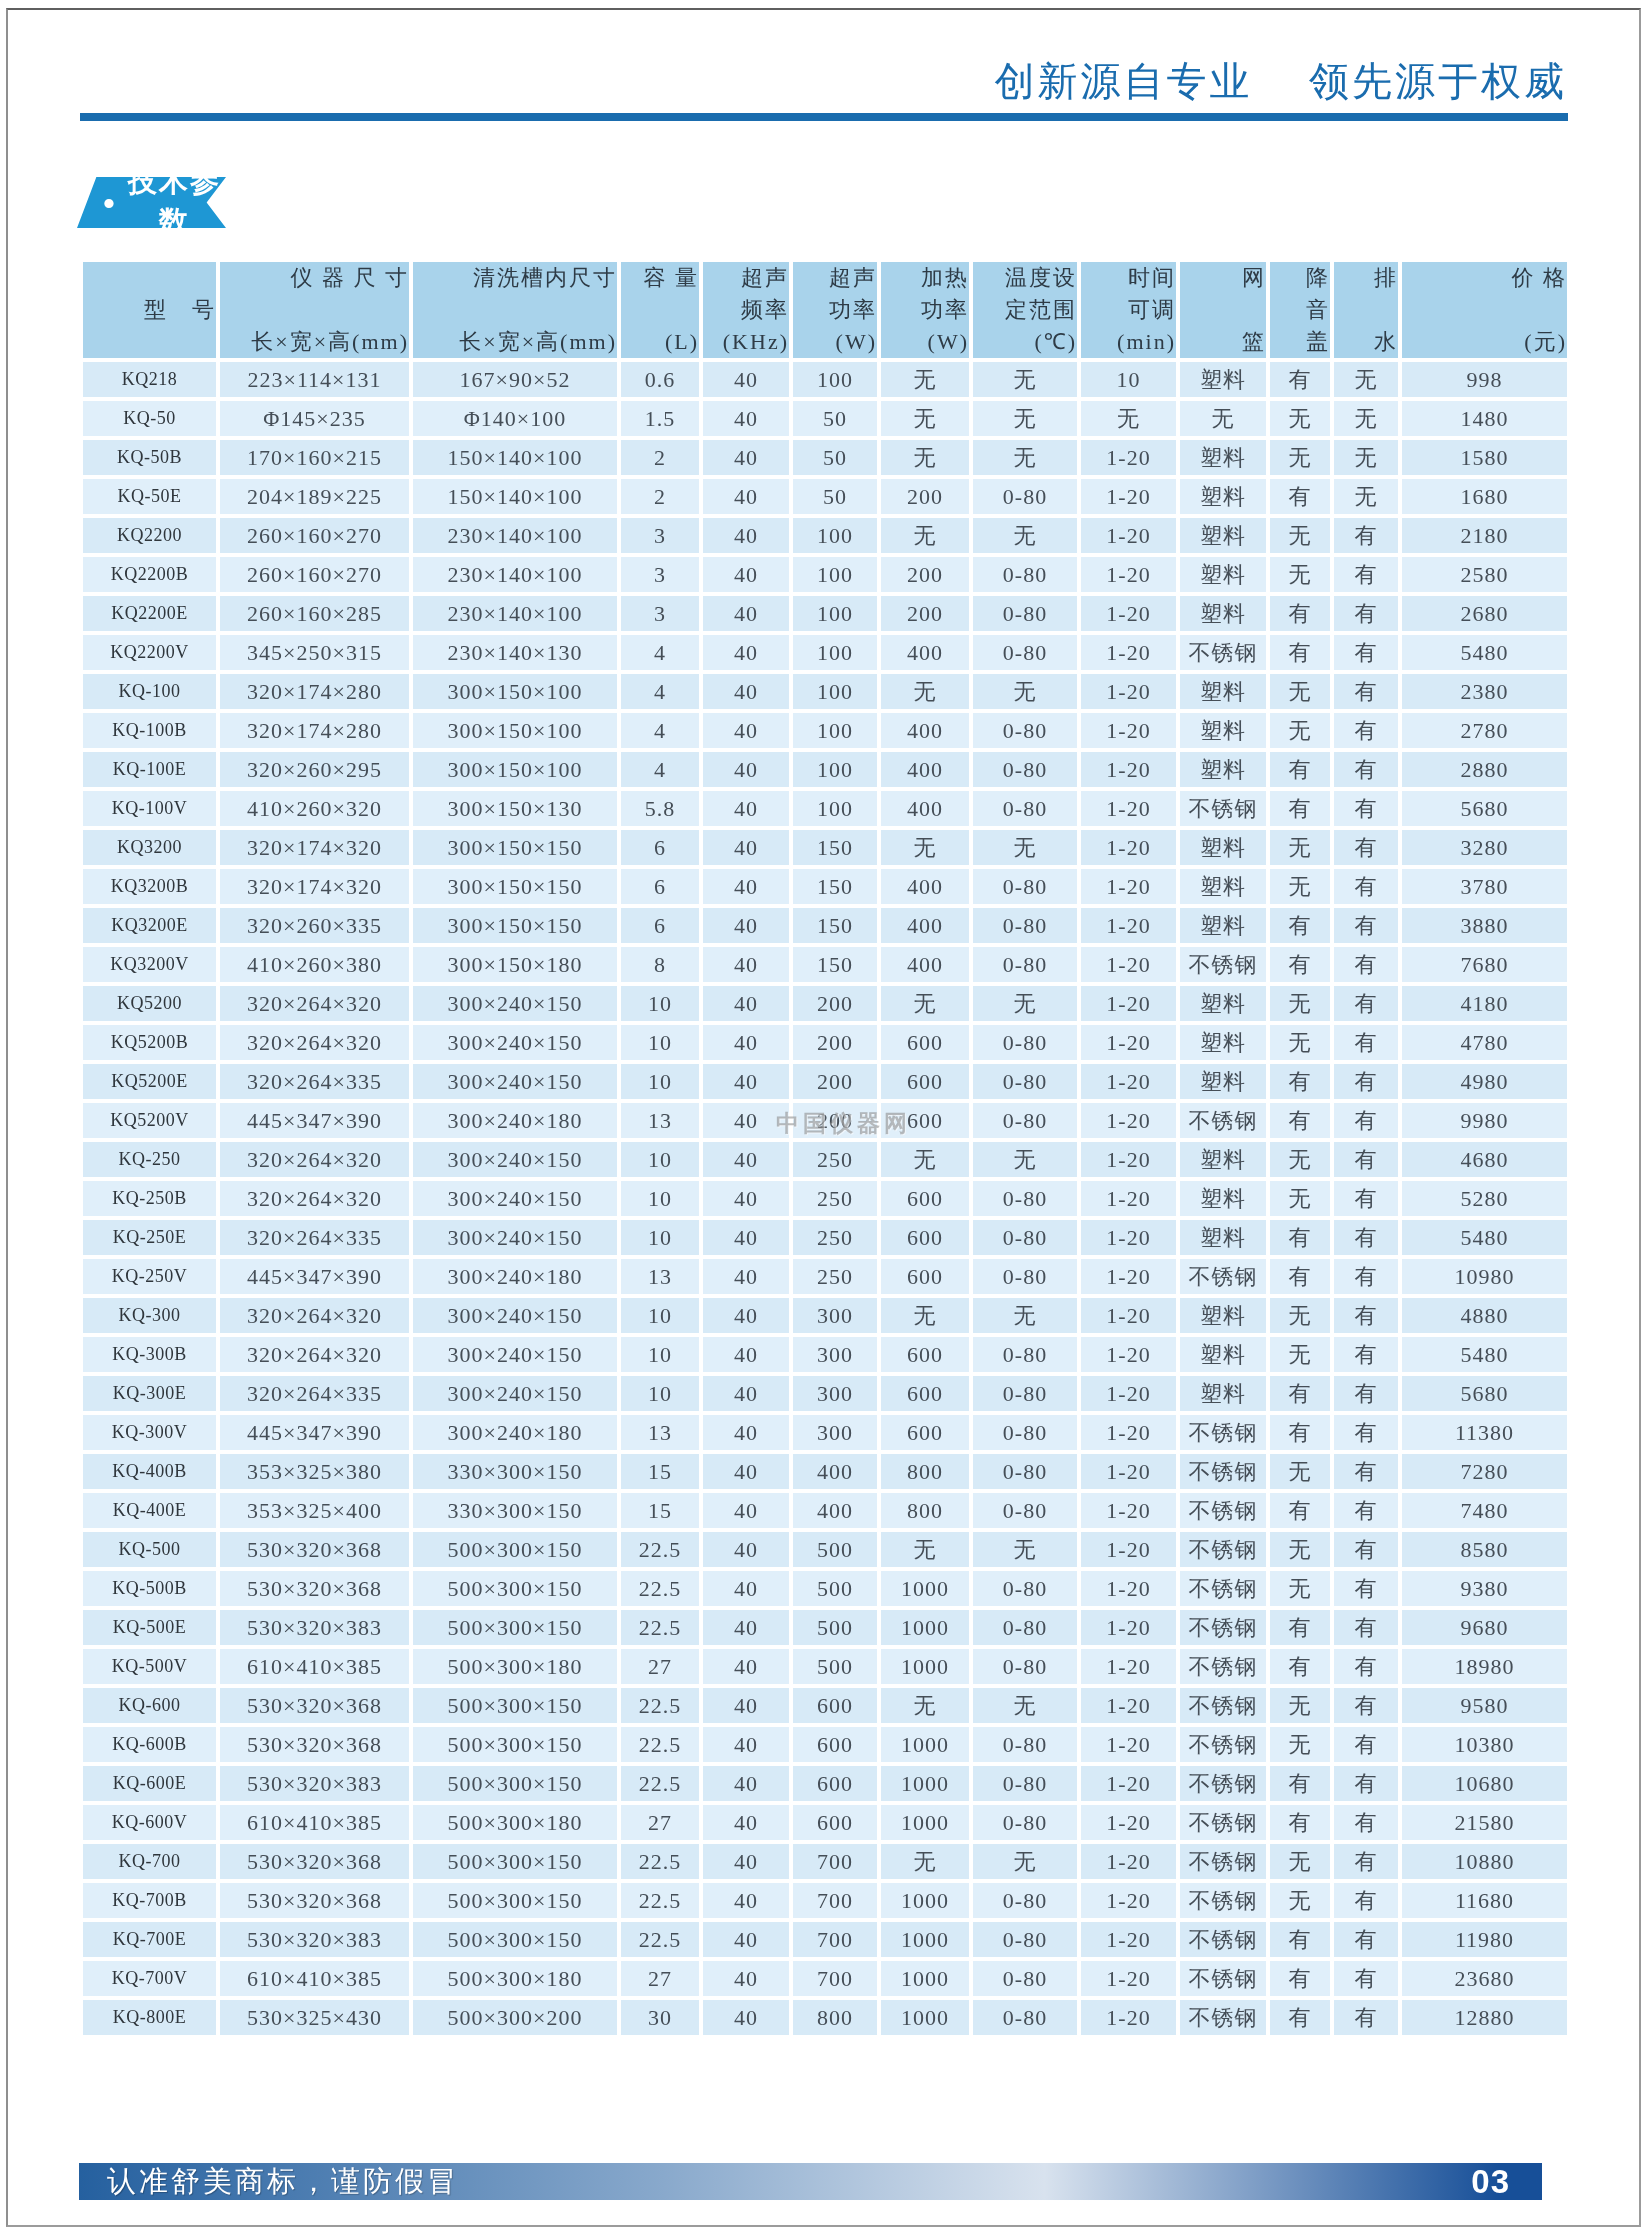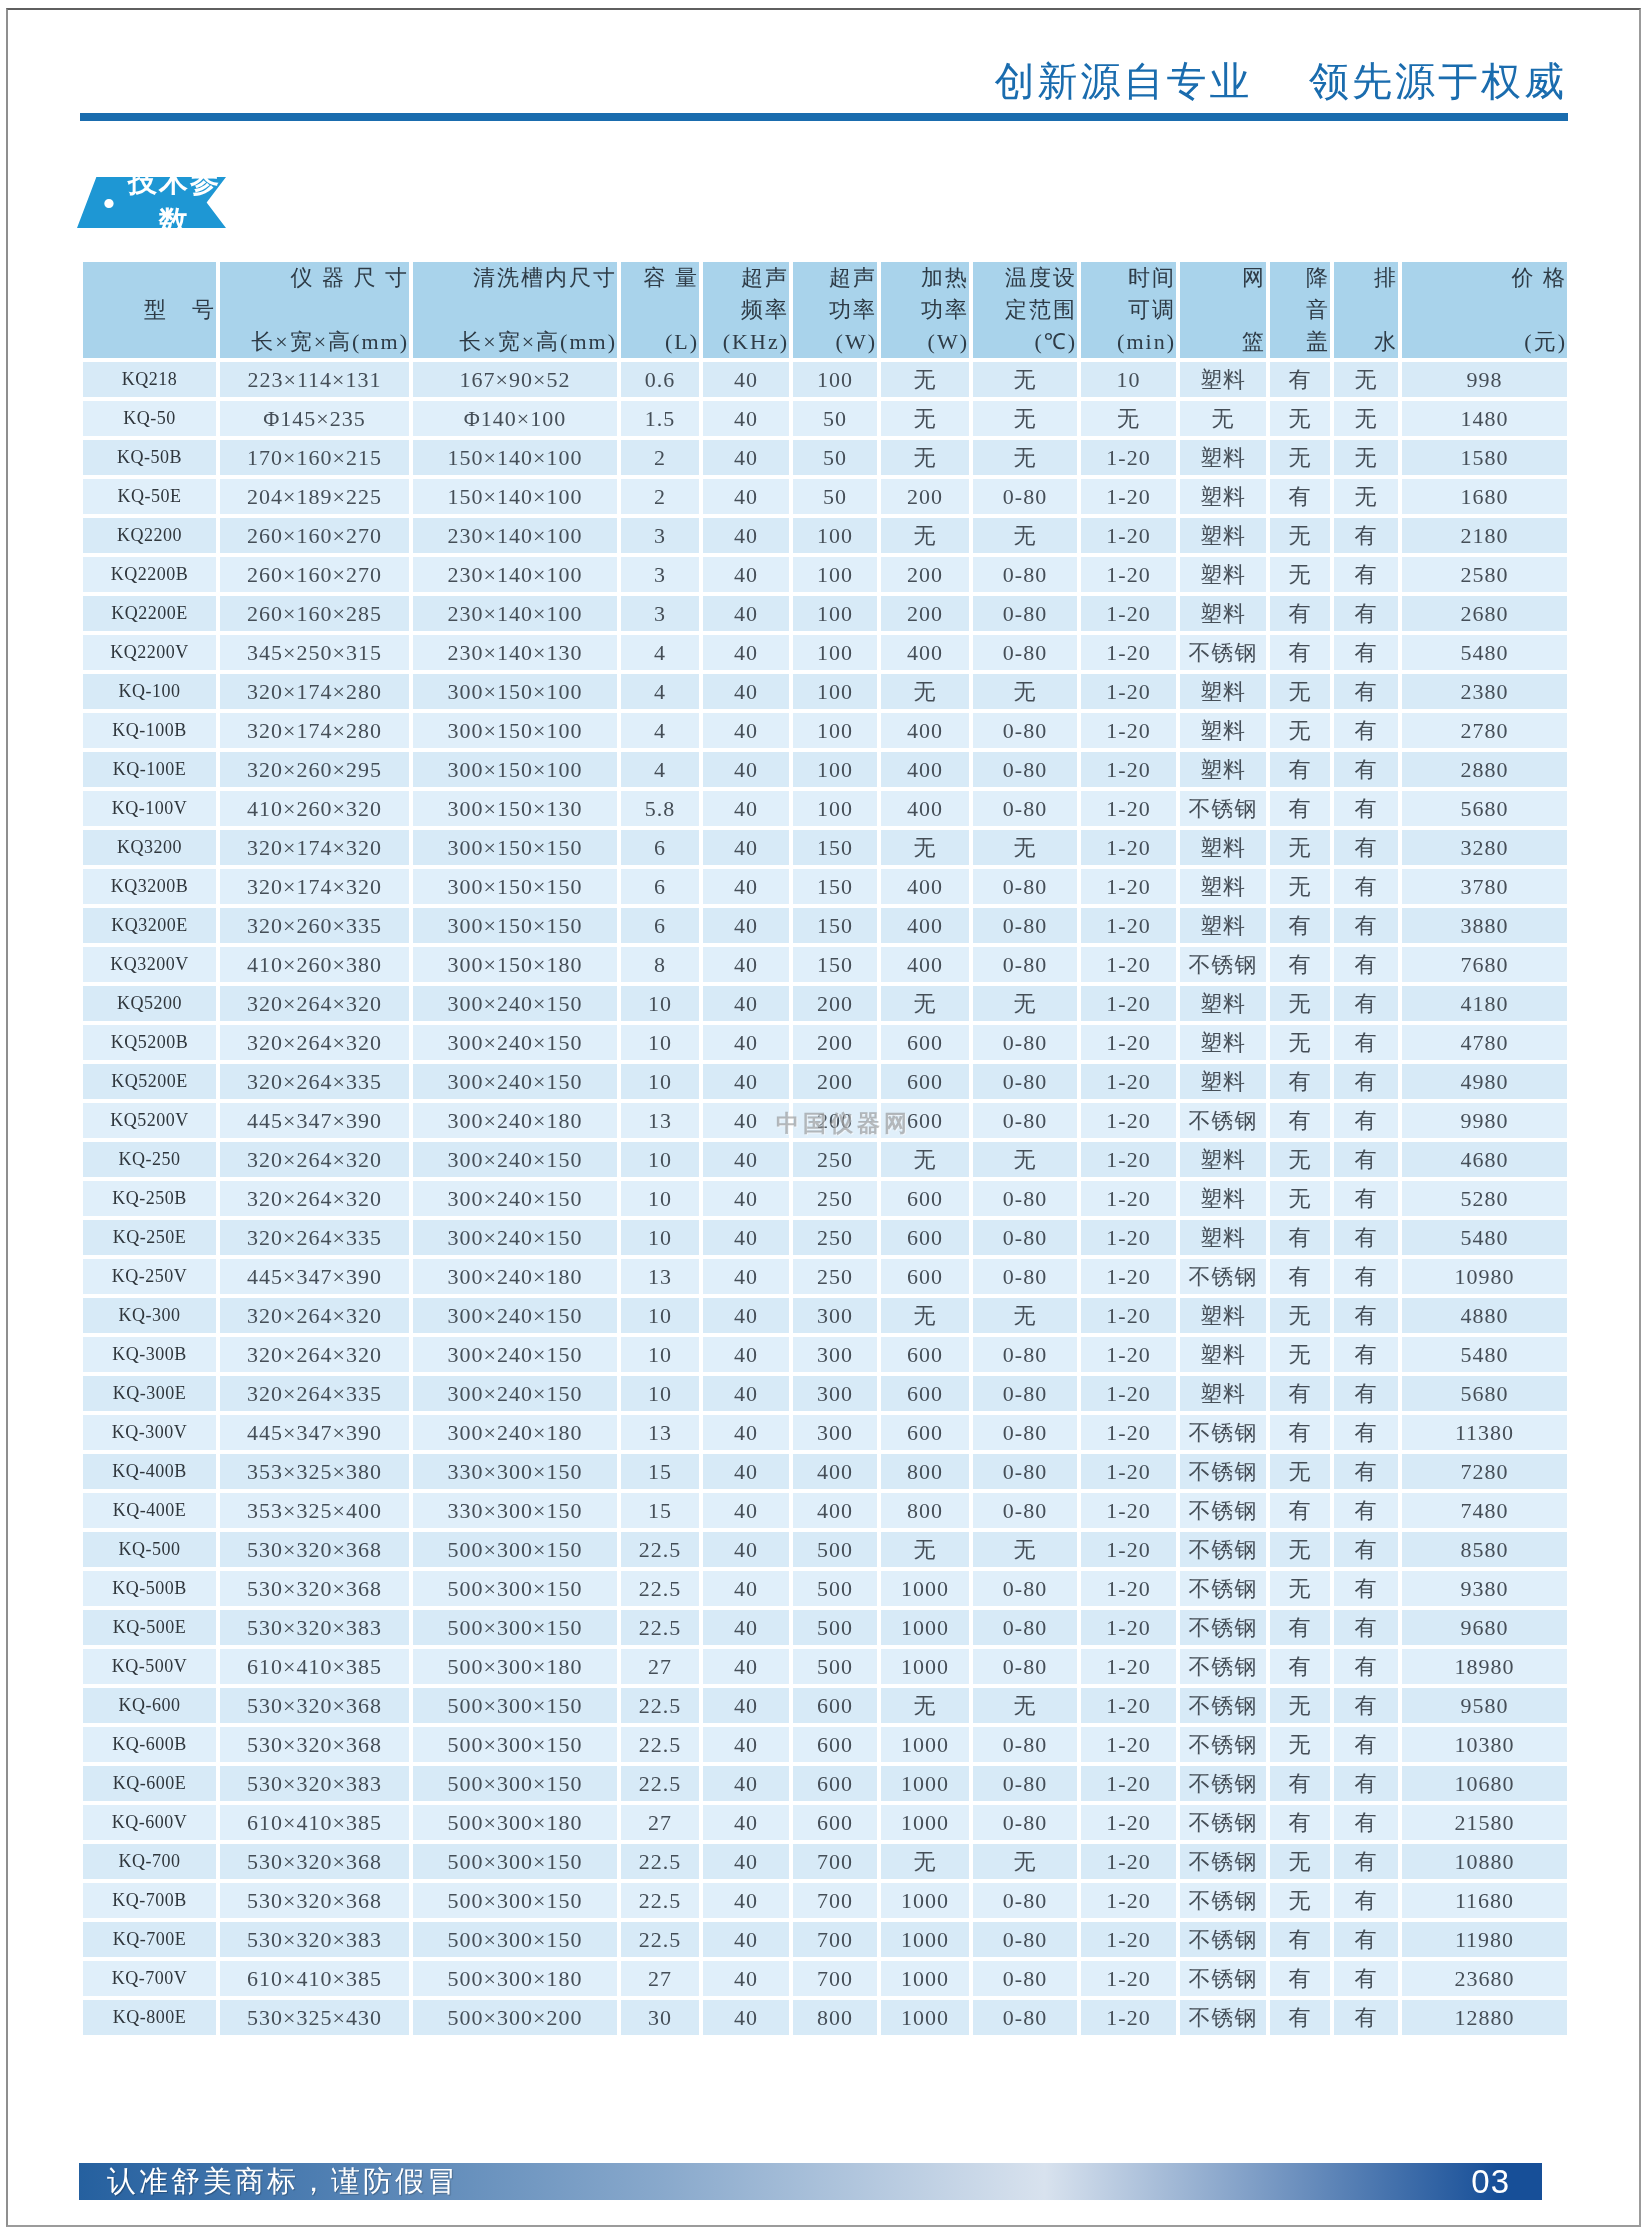--- a/index.html
+++ b/index.html
@@ -124,21 +124,21 @@
     color: #ffffff;
     font-size: 29px;
     font-weight: normal;
     letter-spacing: 3px;
     margin-left: 28px;
     text-shadow: 1px 1px 1px rgba(0,0,0,0.25);
   }
   .page-number {
     color: #ffffff;
     font-size: 33px;
-    font-weight: normal;
+    font-weight: bold;
     letter-spacing: 1px;
     margin-right: 32px;
   }
 </style>
 </head>
 <body>
 
 <div class="page">
 
   <div class="slogan">创新源自专业    领先源于权威</div>

